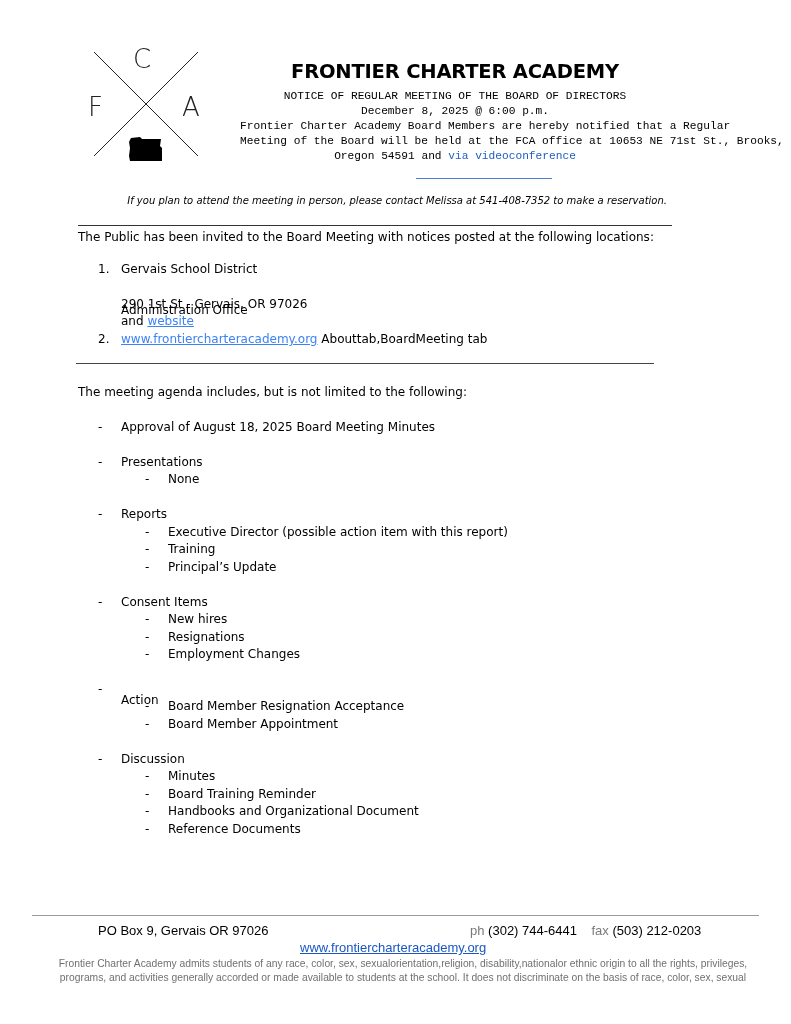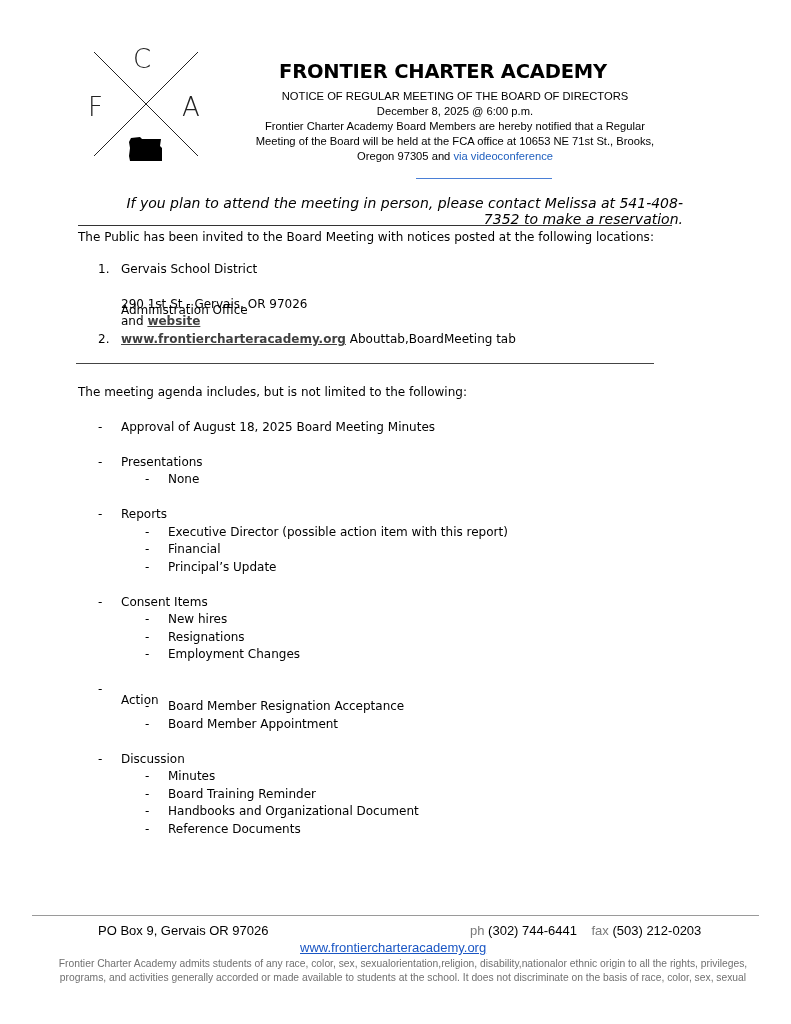--- a/index.html
+++ b/index.html
@@ -11,36 +11,36 @@
 
   
   .logo { left: 86px; top: 44px; width: 120px; height: 120px; }
   .logo-letter {
     position: absolute; font-family: "DejaVu Sans", sans-serif; font-weight: 300;
     font-size: 26px; color: #222; line-height: 1;
   }
 
   
   .title {
-    left: 228px; top: 60px; width: 430px; text-align: center;
+    left: 240px; top: 60px; width: 430px; text-align: center;
     font-family: "DejaVu Sans", sans-serif; font-weight: bold; font-size: 19.5px;
     letter-spacing: -0.2px;
   }
   .hline {
     left: 240px; width: 430px; text-align: center; font-size: 11.2px; line-height: 17px;
-    font-family: Liberation Sans, sans-serif; white-space: nowrap;
+    font-family: Liberation Mono, monospace; white-space: nowrap;
   }
   .link-blue { color: #1f5fbf; }
-  .link-underlined { color: #404040; text-decoration: underline; font-weight: bold; }
+  .link-underlined { color: #3b82f6; text-decoration: underline; }
 
   .blue-bar { left: 416px; top: 178px; width: 136px; height: 1px; background: #4a7fd6; }
 
   .notice {
-    left: 116px; top: 195px; width: 567px; text-align: right;
-    font-family: "DejaVu Sans", sans-serif; font-style: italic; font-size: 14px;
+    left: 100px; top: 195px; width: 567px; text-align: right;
+    font-family: "DejaVu Sans", sans-serif; font-style: italic; font-size: 10px;
   }
   .rule1 { left: 78px; top: 225px; width: 594px; height: 1px; background: #333; }
   .rule2 { left: 76px; top: 363px; width: 578px; height: 1px; background: #444; }
 
   .body-text { font-family: "DejaVu Sans", sans-serif; font-size: 12px; white-space: nowrap; }
 
   .loc-num { left: 98px; }
   .loc-text { left: 121px; }
 
   .dash { font-family: "DejaVu Sans", sans-serif; font-size: 12px; }
@@ -74,21 +74,21 @@
     <path d="M3 2 L12 1 L14 3 L33 3 L32 10 L34 12 L34 25 L2 25 L1 20 L2 12 L1 6 Z" fill="#000"></path>
   </svg>
 </div>
 
 <div class="abs title">FRONTIER CHARTER ACADEMY</div>
 <div class="abs hline" style="top:88px;">NOTICE OF REGULAR MEETING OF THE BOARD OF DIRECTORS</div>
 <div class="abs hline" style="top:103px;">December 8, 2025 @ 6:00 p.m.</div>
 <div class="abs hline" style="top:118px;">Frontier Charter Academy Board Members are hereby notified that a Regular</div>
 <div class="abs hline" style="top:133px;">Meeting of the Board will be held at the FCA office at 10653 NE 71st St., Brooks,</div>
 <div class="abs hline" style="top:148px;">
-  <span>Oregon 97305 and </span><span class="link-blue">via videoconference</span>
+  <span>Oregon 54591 and </span><span class="link-blue">via videoconference</span>
 </div>
 <div class="abs blue-bar"></div>
 
 <div class="abs notice">If you plan to attend the meeting in person, please contact Melissa at 541-408-7352 to make a reservation.</div>
 <div class="abs rule1"></div>
 
 <div class="abs body-text" style="left:78px;top:230px;">The Public has been invited to the Board Meeting with notices posted at the following locations:</div>
 
 <div class="abs body-text loc-num" style="top:262px;">1.</div>
 <div class="abs body-text loc-text" style="top:262px;">Gervais School District</div>
@@ -114,21 +114,21 @@
   <span class="abs dash" style="left:98px;top:455px;">-</span>
   <span class="abs body-text" style="left:121px;top:455px;">Presentations</span>
   <span class="abs dash" style="left:145px;top:472px;">-</span>
   <span class="abs body-text" style="left:168px;top:472px;">None</span>
 
   <span class="abs dash" style="left:98px;top:507px;">-</span>
   <span class="abs body-text" style="left:121px;top:507px;">Reports</span>
   <span class="abs dash" style="left:145px;top:525px;">-</span>
   <span class="abs body-text" style="left:168px;top:525px;">Executive Director (possible action item with this report)</span>
   <span class="abs dash" style="left:145px;top:542px;">-</span>
-  <span class="abs body-text" style="left:168px;top:542px;">Financial</span>
+  <span class="abs body-text" style="left:168px;top:542px;">Training</span>
   <span class="abs dash" style="left:145px;top:560px;">-</span>
   <span class="abs body-text" style="left:168px;top:560px;">Principal’s Update</span>
 
   <span class="abs dash" style="left:98px;top:595px;">-</span>
   <span class="abs body-text" style="left:121px;top:595px;">Consent Items</span>
   <span class="abs dash" style="left:145px;top:612px;">-</span>
   <span class="abs body-text" style="left:168px;top:612px;">New hires</span>
   <span class="abs dash" style="left:145px;top:630px;">-</span>
   <span class="abs body-text" style="left:168px;top:630px;">Resignations</span>
   <span class="abs dash" style="left:145px;top:647px;">-</span>

